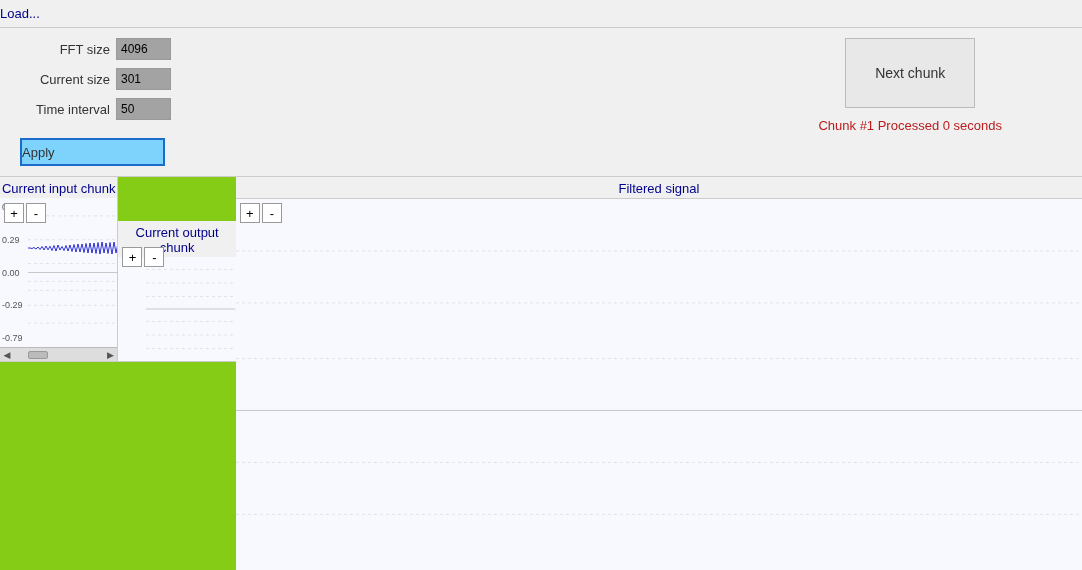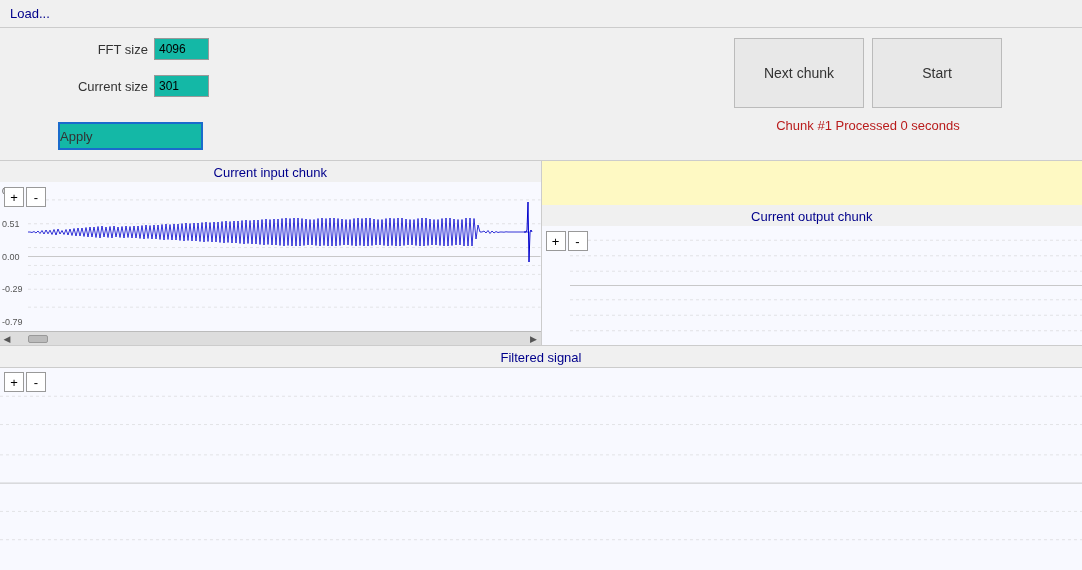--- a/index.html
+++ b/index.html
@@ -13,21 +13,20 @@
       overflow: hidden;
     }
 
     
     #top-bar {
       height: 28px;
       background: #f0f0f0;
       border-bottom: 1px solid #ccc;
       display: flex;
       align-items: center;
-      padding-left: 10px;
     }
     #top-bar a {
       color: #00008b;
       text-decoration: none;
       font-size: 13px;
     }
 
     
     #main {
       display: flex;
@@ -41,49 +40,48 @@
       align-items: flex-start;
       padding: 10px 20px;
       background: #f0f0f0;
       border-bottom: 1px solid #ccc;
     }
 
     
     #params-section {
       display: flex;
       flex-direction: column;
-      gap: 15px;
+      gap: 8px;
       margin-right: 30px;
-      margin-left: 38px;
     }
     .param-row {
       display: flex;
       align-items: center;
       gap: 6px;
     }
     .param-label {
       width: 90px;
       text-align: right;
       font-size: 13px;
     }
     .param-input {
       width: 55px;
       height: 22px;
       border: 1px solid #999;
-      background: #14b8a6;
+      background: #a3a3a3;
       padding: 2px 4px;
       font-size: 12px;
     }
 
     
     #apply-btn {
       margin-top: 10px;
       width: 145px;
       height: 28px;
-      background: #14b8a6;
+      background: #7dd3fc;
       border: 2px solid #1a6bcc;
       color: #333;
       cursor: pointer;
       font-size: 13px;
     }
 
     
     #right-controls {
       display: flex;
       flex-direction: column;
@@ -108,22 +106,22 @@
 
     #status-text {
       font-size: 13px;
       color: #b91c1c;
     }
 
     
     #charts-area {
       display: flex;
       flex: 1;
-      flex-direction: column;
-      background: #fef9c3;
+      flex-direction: row;
+      background: #84cc16;
     }
 
     #top-charts {
       display: flex;
       height: 185px;
       border-bottom: 1px solid #ccc;
     }
 
     .chart-panel {
       flex: 1;
@@ -265,48 +263,51 @@
 
     <div id="params-section">
       <div class="param-row">
         <span class="param-label">FFT size</span>
         <input class="param-input" type="text" value="4096" style="">
       </div>
       <div class="param-row">
         <span class="param-label">Current size</span>
         <input class="param-input" type="text" value="301" style="">
       </div>
+      <div class="param-row">
+        <span class="param-label">Time interval</span>
+        <input class="param-input" type="text" value="50" style="">
+      </div>
       <button id="apply-btn" class="param-row">Apply</button>
     </div>
 
     <div id="right-controls">
       <div id="chunk-buttons">
         <button class="chunk-btn">Next chunk</button>
-        <button class="chunk-btn">Start</button>
       </div>
       <div id="status-text">Chunk #1 Processed 0 seconds</div>
     </div>
 
   </div>
 
   <div id="charts-area">
 
     <div id="top-charts">
 
       <div class="chart-panel">
         <div class="chart-title">Current input chunk</div>
         <div class="chart-zoom-controls">
           <button class="zoom-btn">+</button>
           <button class="zoom-btn">-</button>
         </div>
         <div class="chart-content">
 
           <div class="y-labels">
             <span>0.58</span>
-            <span>0.51</span>
+            <span>0.29</span>
             <span>0.00</span>
             <span>-0.29</span>
             <span>-0.79</span>
           </div>
 
           <svg class="waveform-svg" xmlns="http://www.w3.org/2000/svg" preserveAspectRatio="none">
 
             <line x1="0" y1="12%" x2="100%" y2="12%" stroke="#ccc" stroke-width="0.5" stroke-dasharray="3,3"></line>
             <line x1="0" y1="28%" x2="100%" y2="28%" stroke="#ccc" stroke-width="0.5" stroke-dasharray="3,3"></line>
             <line x1="0" y1="44%" x2="100%" y2="44%" stroke="#ccc" stroke-width="0.5" stroke-dasharray="3,3"></line>

